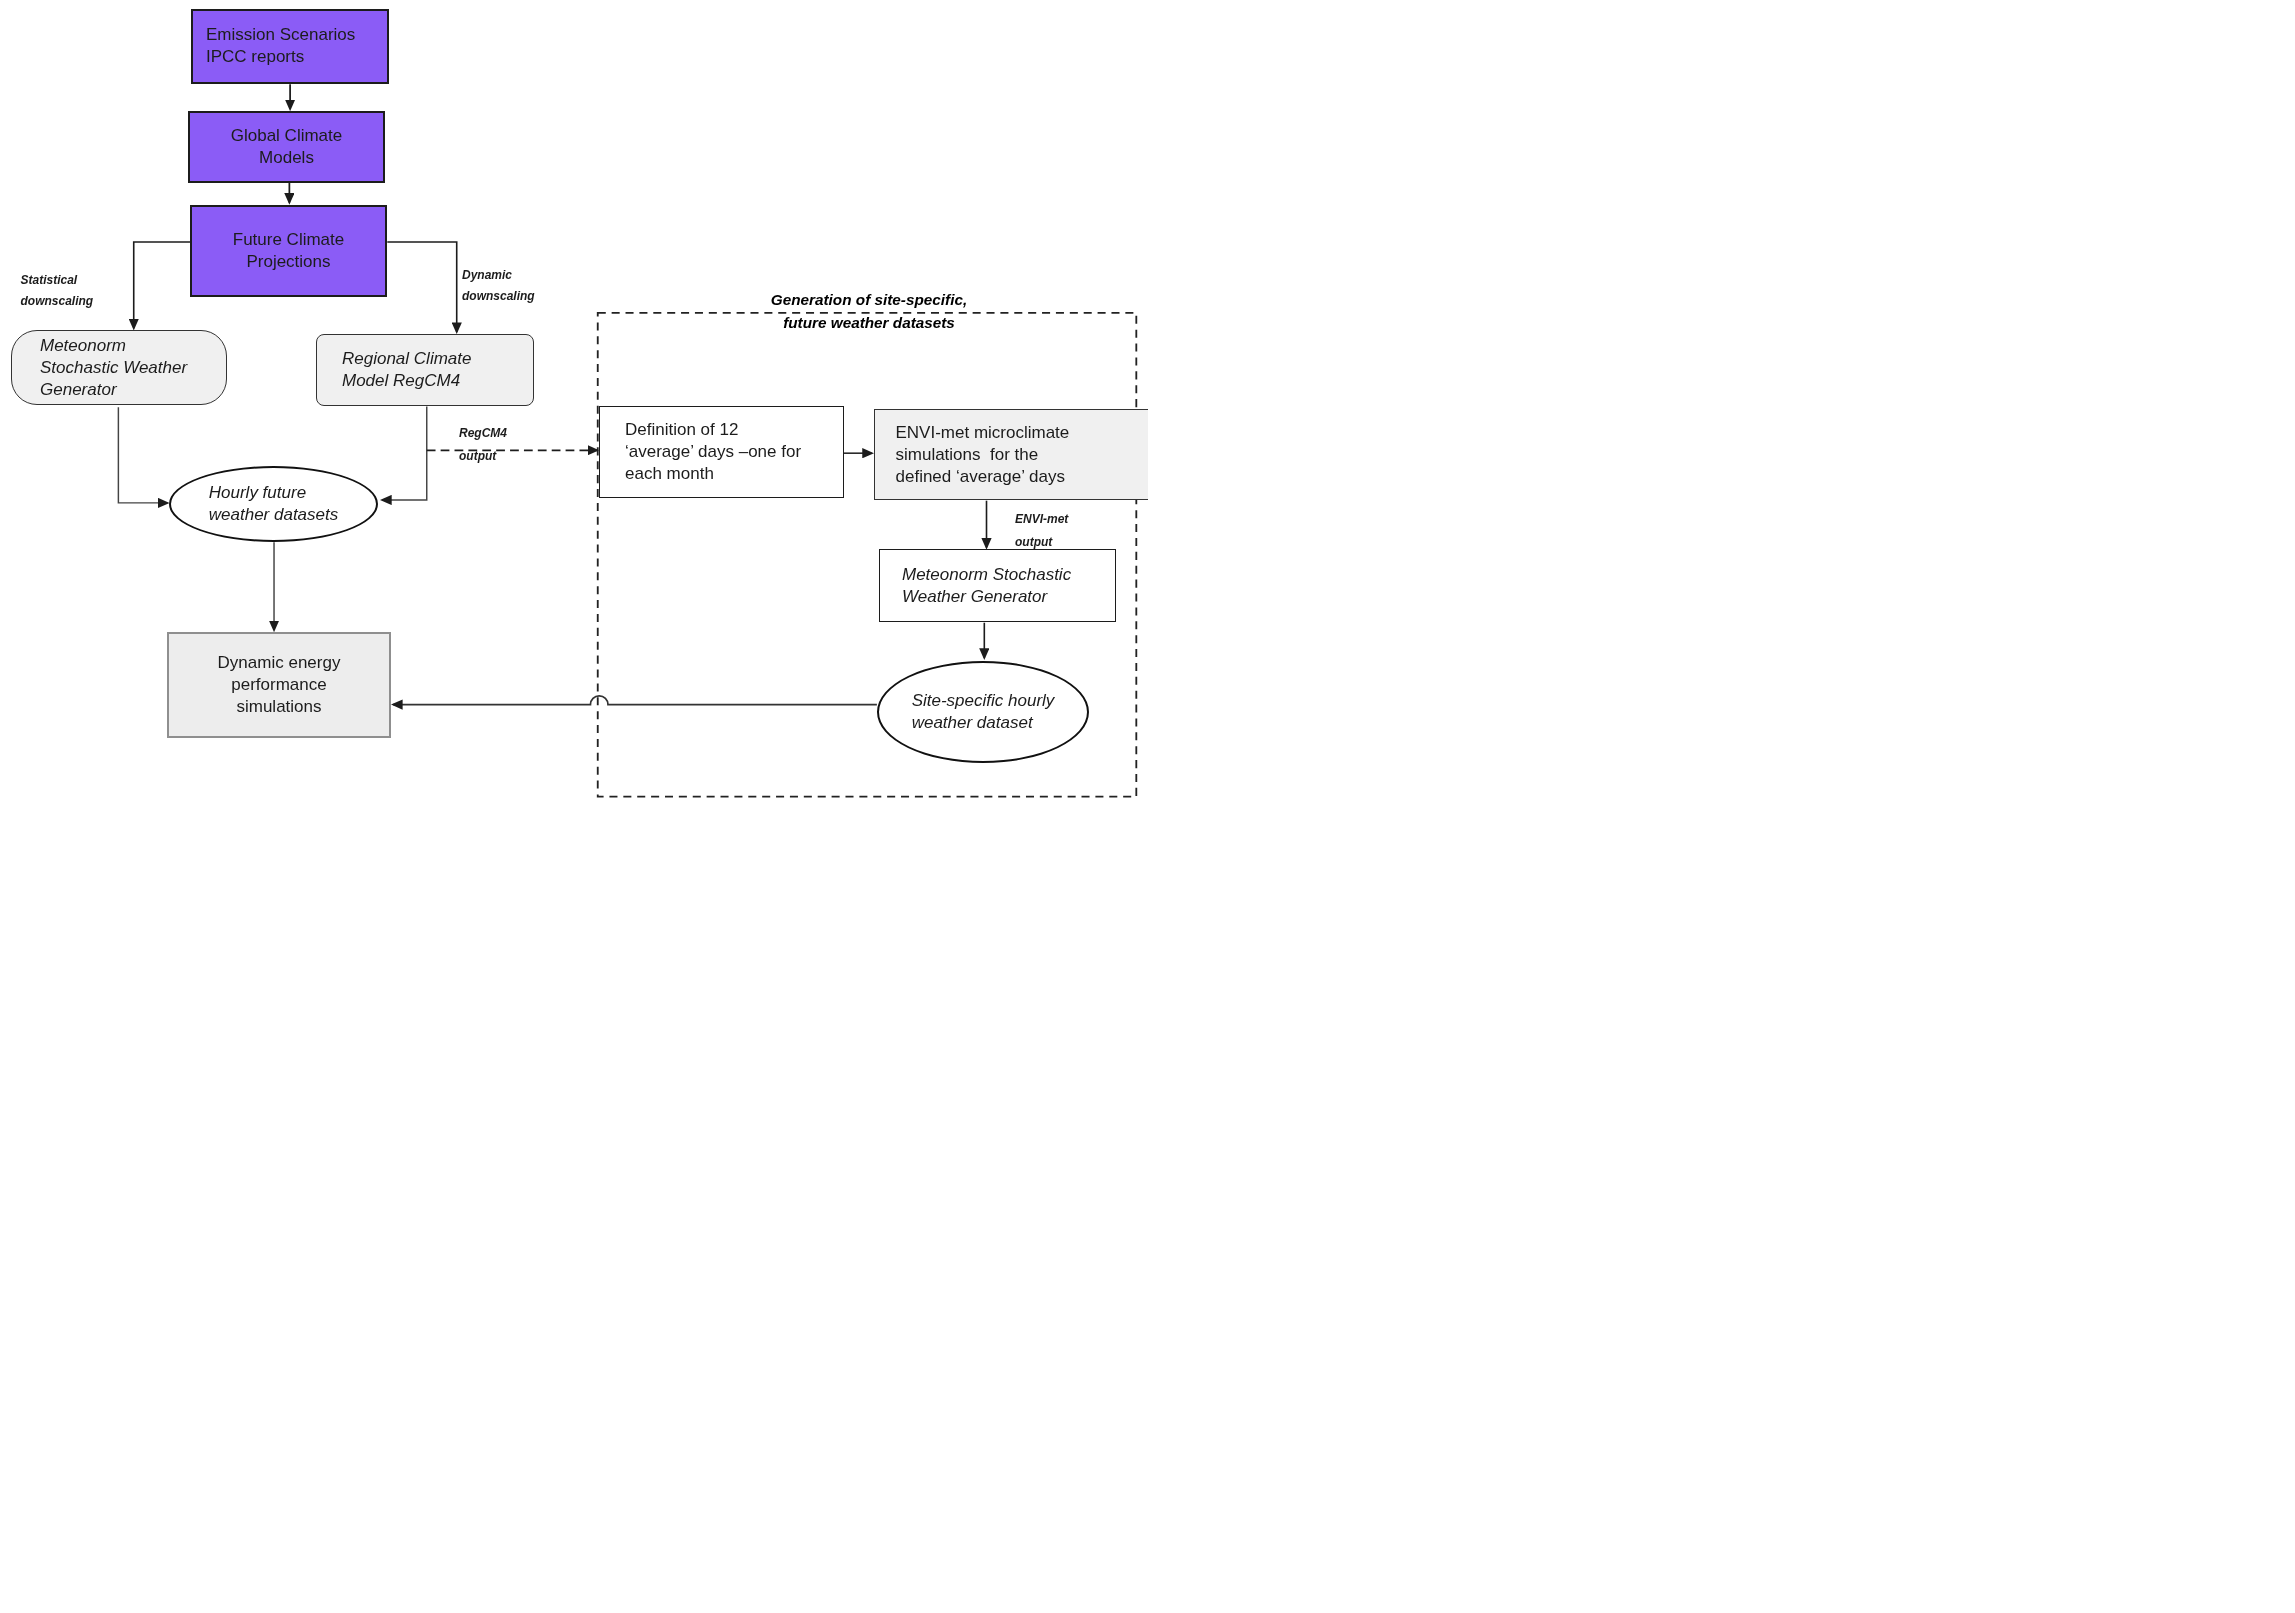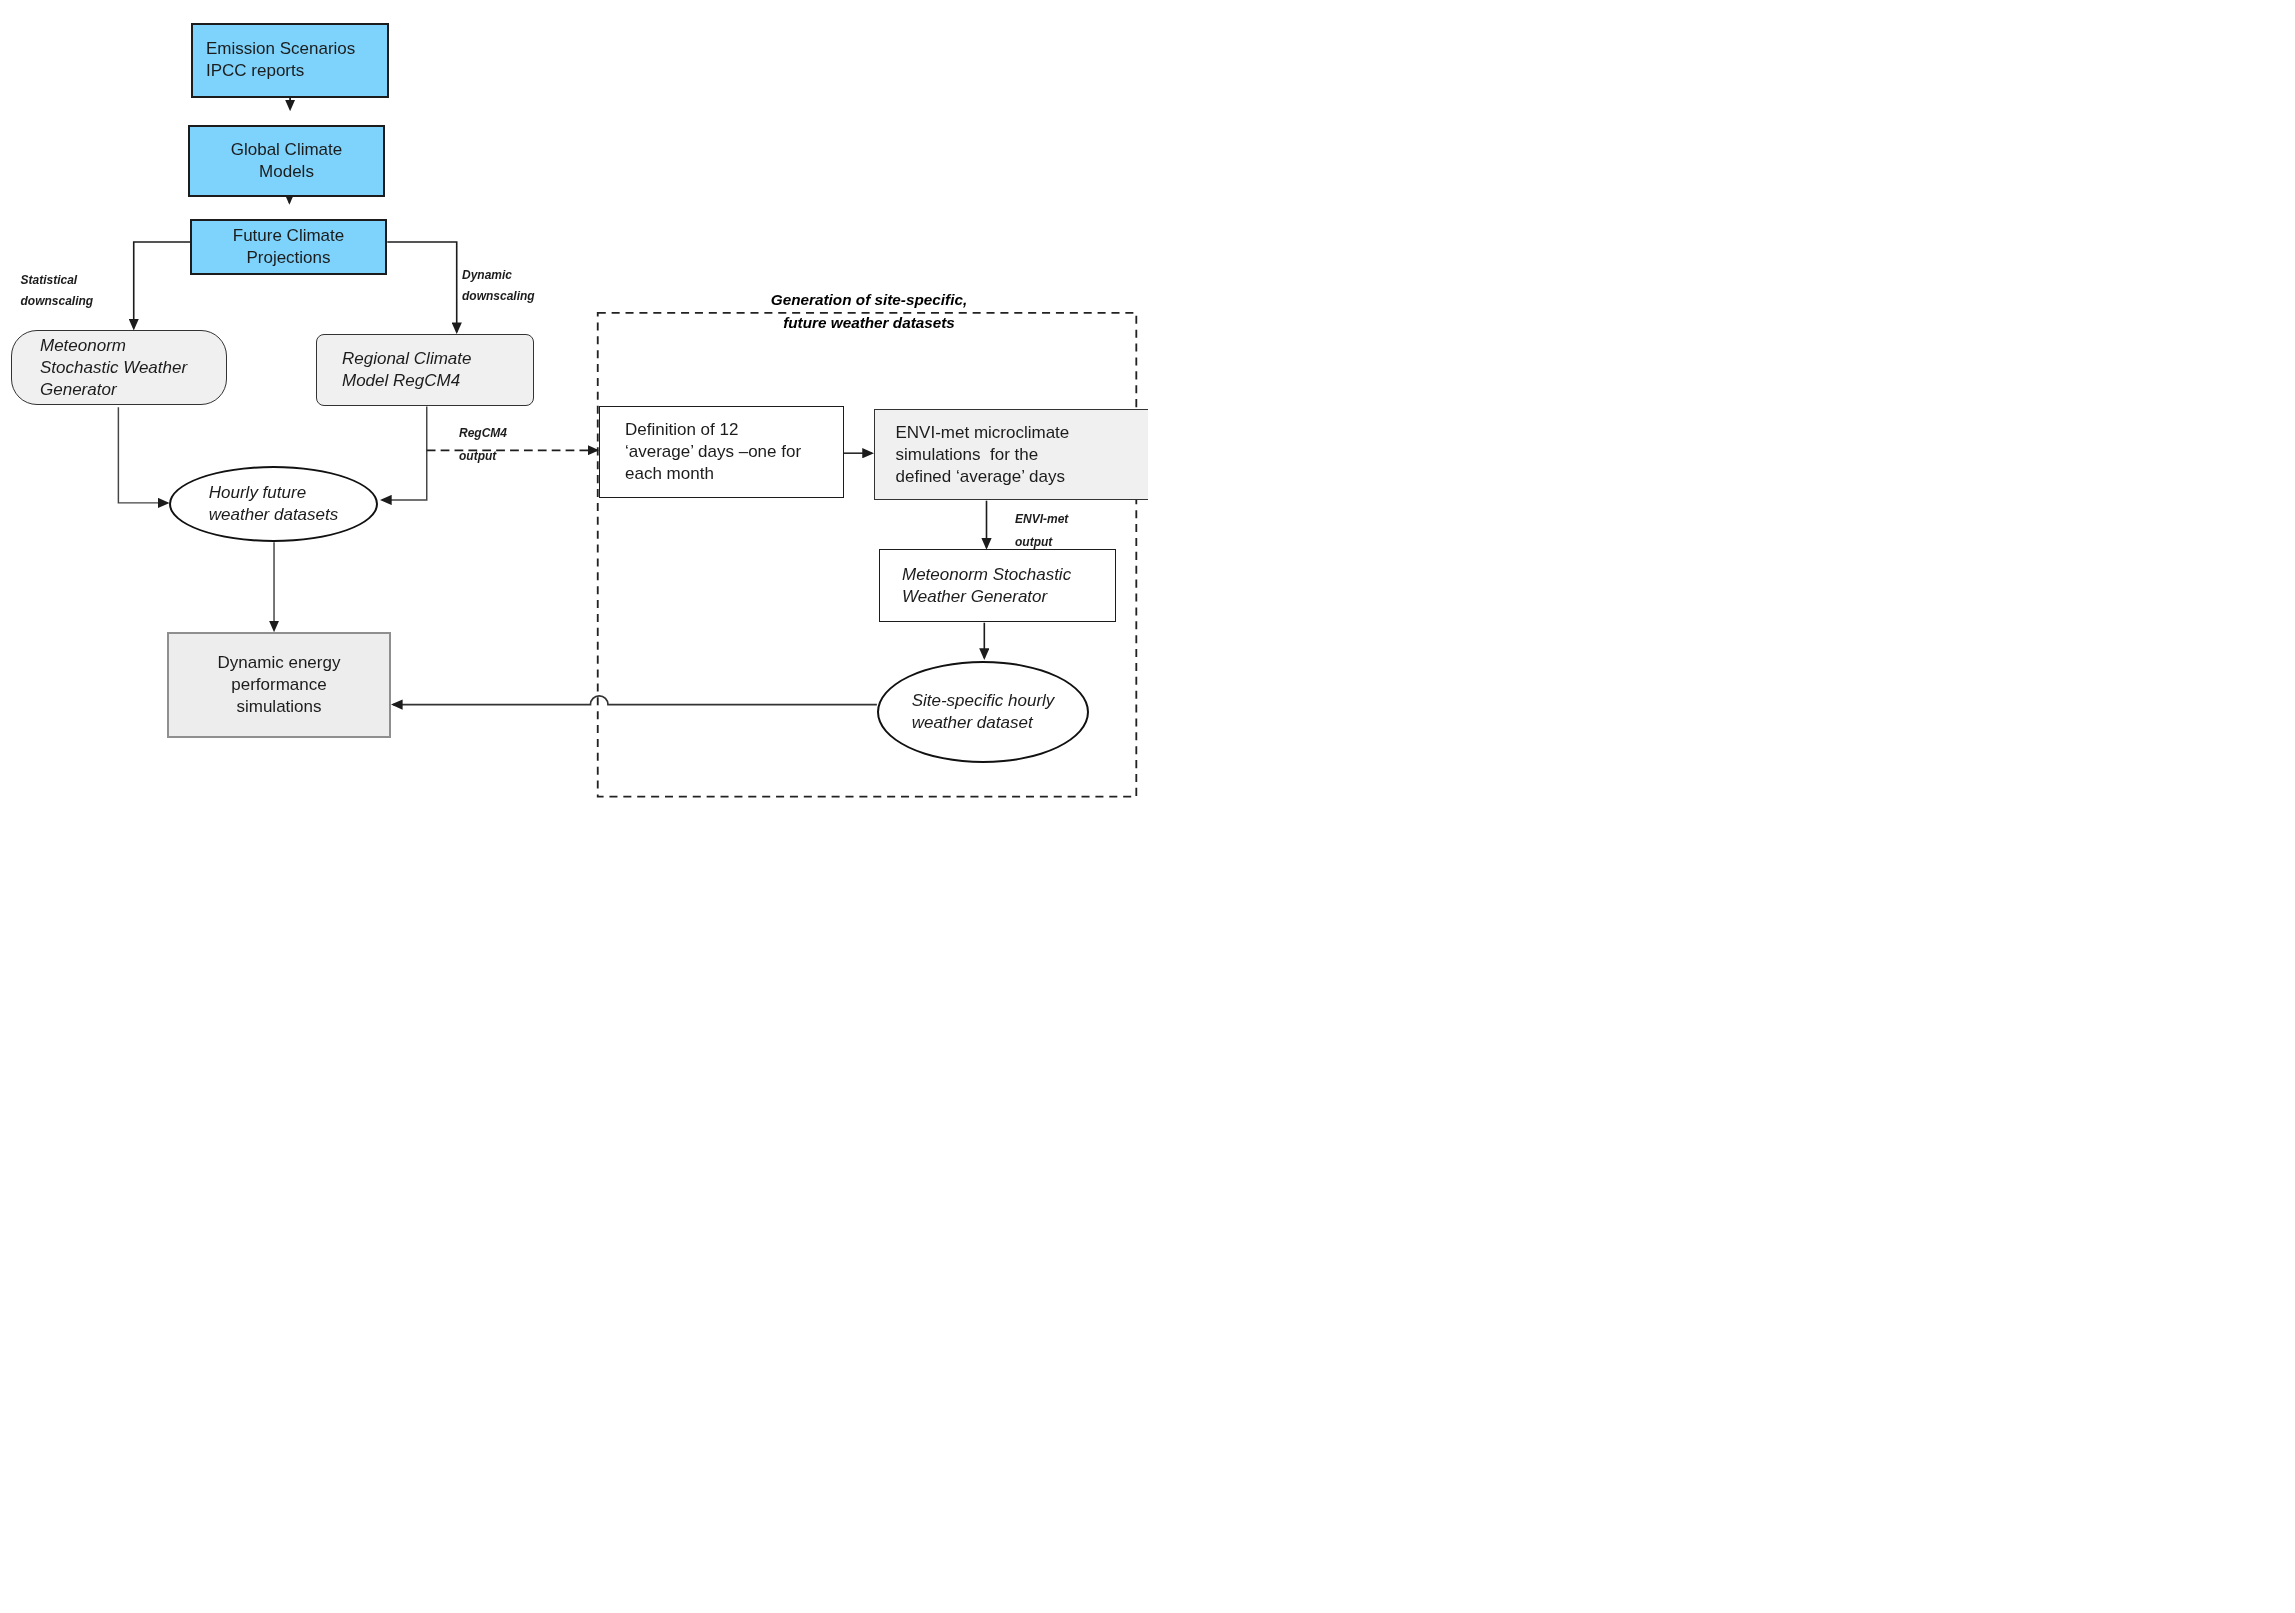--- a/index.html
+++ b/index.html
@@ -15,21 +15,21 @@
     position:absolute;
     box-sizing:border-box;
     display:flex;
     flex-direction:column;
     justify-content:center;
     font-size:17px;
     line-height:22px;
     background:#ffffff;
   }
   .node .ln{display:block;white-space:pre-wrap;}
-  .b-white{border:2.2px solid #1c1c1c;background:#7dd3fc;margin-top:14px;}
+  .b-white{border:2.2px solid #1c1c1c;background:#8b5cf6;}
   .b-thin {border:1.5px solid #1c1c1c;background:#ffffff;}
   .b-gray {border:1.5px solid #333333;background:#f0f0f0;}
   .b-soft {border:2.2px solid #8f8f8f;background:#ededed;}
   .t-left{align-items:flex-start;text-align:left;}
   .t-center{align-items:center;text-align:center;}
   .italic{font-style:italic;}
   .ellipse{
     position:absolute;box-sizing:border-box;
     border:2.2px solid #111111;border-radius:50%;
     background:#ffffff;
@@ -84,21 +84,21 @@
   <div class="node b-white t-left" style="left:191px;top:8.8px;width:198px;height:75px;padding-left:13px;">
     <span class="ln">Emission Scenarios</span>
     <span class="ln">IPCC reports</span>
   </div>
 
   <div class="node b-white t-center" style="left:188px;top:111px;width:197px;height:72px;">
     <span class="ln">Global Climate</span>
     <span class="ln">Models</span>
   </div>
 
-  <div class="node b-white t-center" style="left:190px;top:205px;width:197px;height:56px;">
+  <div class="node b-white t-center" style="left:190px;top:205px;width:197px;height:92px;">
     <span class="ln">Future Climate</span>
     <span class="ln">Projections</span>
   </div>
 
   <div class="node b-gray t-left italic" style="left:11px;top:330px;width:216px;height:75px;padding-left:28px;border-radius:26px;">
     <span class="ln">Meteonorm</span>
     <span class="ln">Stochastic Weather</span>
     <span class="ln">Generator</span>
   </div>
 

